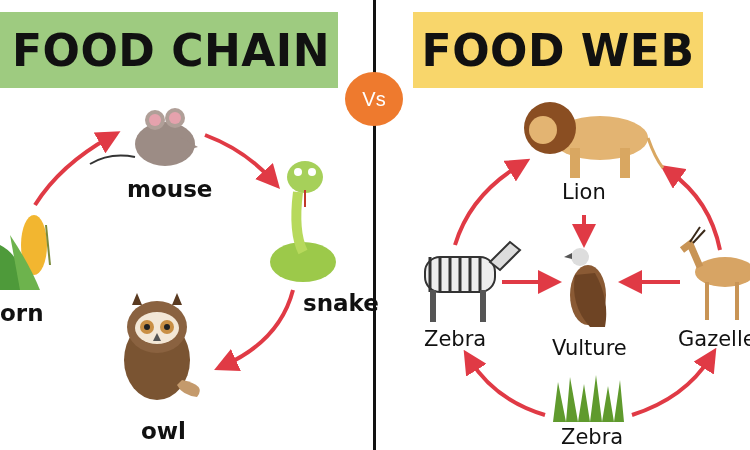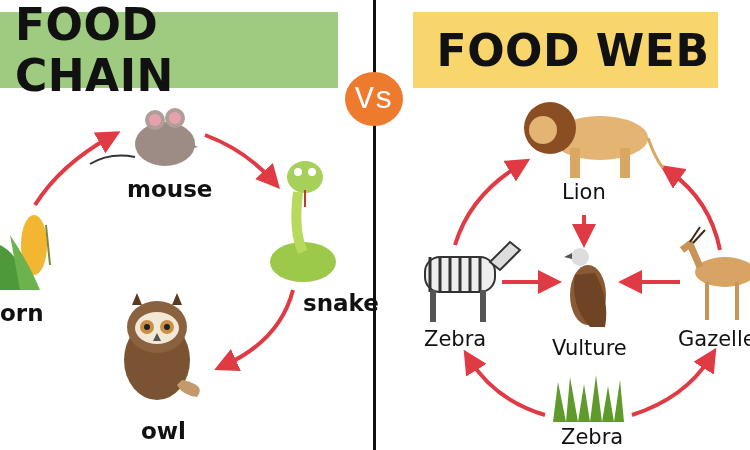--- a/index.html
+++ b/index.html
@@ -1,21 +1,21 @@
 <!DOCTYPE html>
 <html><head>
 <meta charset="utf-8">
 <style>
   html,body{margin:0;padding:0;}
   body{width:750px;height:450px;background:#ffffff;position:relative;overflow:hidden;font-family:"Liberation Sans",sans-serif;}
   .divider{position:absolute;left:373px;top:0;width:3px;height:450px;background:#111;}
-  .hdr{position:absolute;top:12px;height:76px;display:flex;align-items:center;justify-content:center;font-weight:bold;font-size:44px;color:#111;letter-spacing:0.5px;font-family:"DejaVu Sans",sans-serif;padding-left:15px;}
+  .hdr{position:absolute;top:12px;height:76px;display:flex;align-items:center;justify-content:center;font-weight:bold;font-size:44px;color:#111;letter-spacing:0.5px;font-family:"DejaVu Sans",sans-serif;}
   .hdr.chain{left:0;width:338px;background:#9ecb80;justify-content:flex-end;padding-right:8px;box-sizing:border-box;}
   .hdr.web{left:413px;width:290px;background:#f8d66b;}
-  .vs{position:absolute;left:345px;top:72px;width:58px;height:54px;border-radius:50%;background:#ee7a2e;color:#fff;display:flex;align-items:center;justify-content:center;font-size:32px;font-family:Liberation Mono, monospace;z-index:3;}
+  .vs{position:absolute;left:345px;top:72px;width:58px;height:54px;border-radius:50%;background:#ee7a2e;color:#fff;display:flex;align-items:center;justify-content:center;font-size:20px;font-family:Liberation Sans, sans-serif;z-index:3;}
   .lbl{position:absolute;font-size:23px;color:#111;font-family:"DejaVu Sans",sans-serif;font-weight:bold;white-space:nowrap;}
   .lbl.web{font-weight:normal;font-size:21px;}
   svg.arrows{position:absolute;left:0;top:0;}
   .pic{position:absolute;}
 </style>
 </head>
 <body>
 
 <div class="divider"></div>
 

